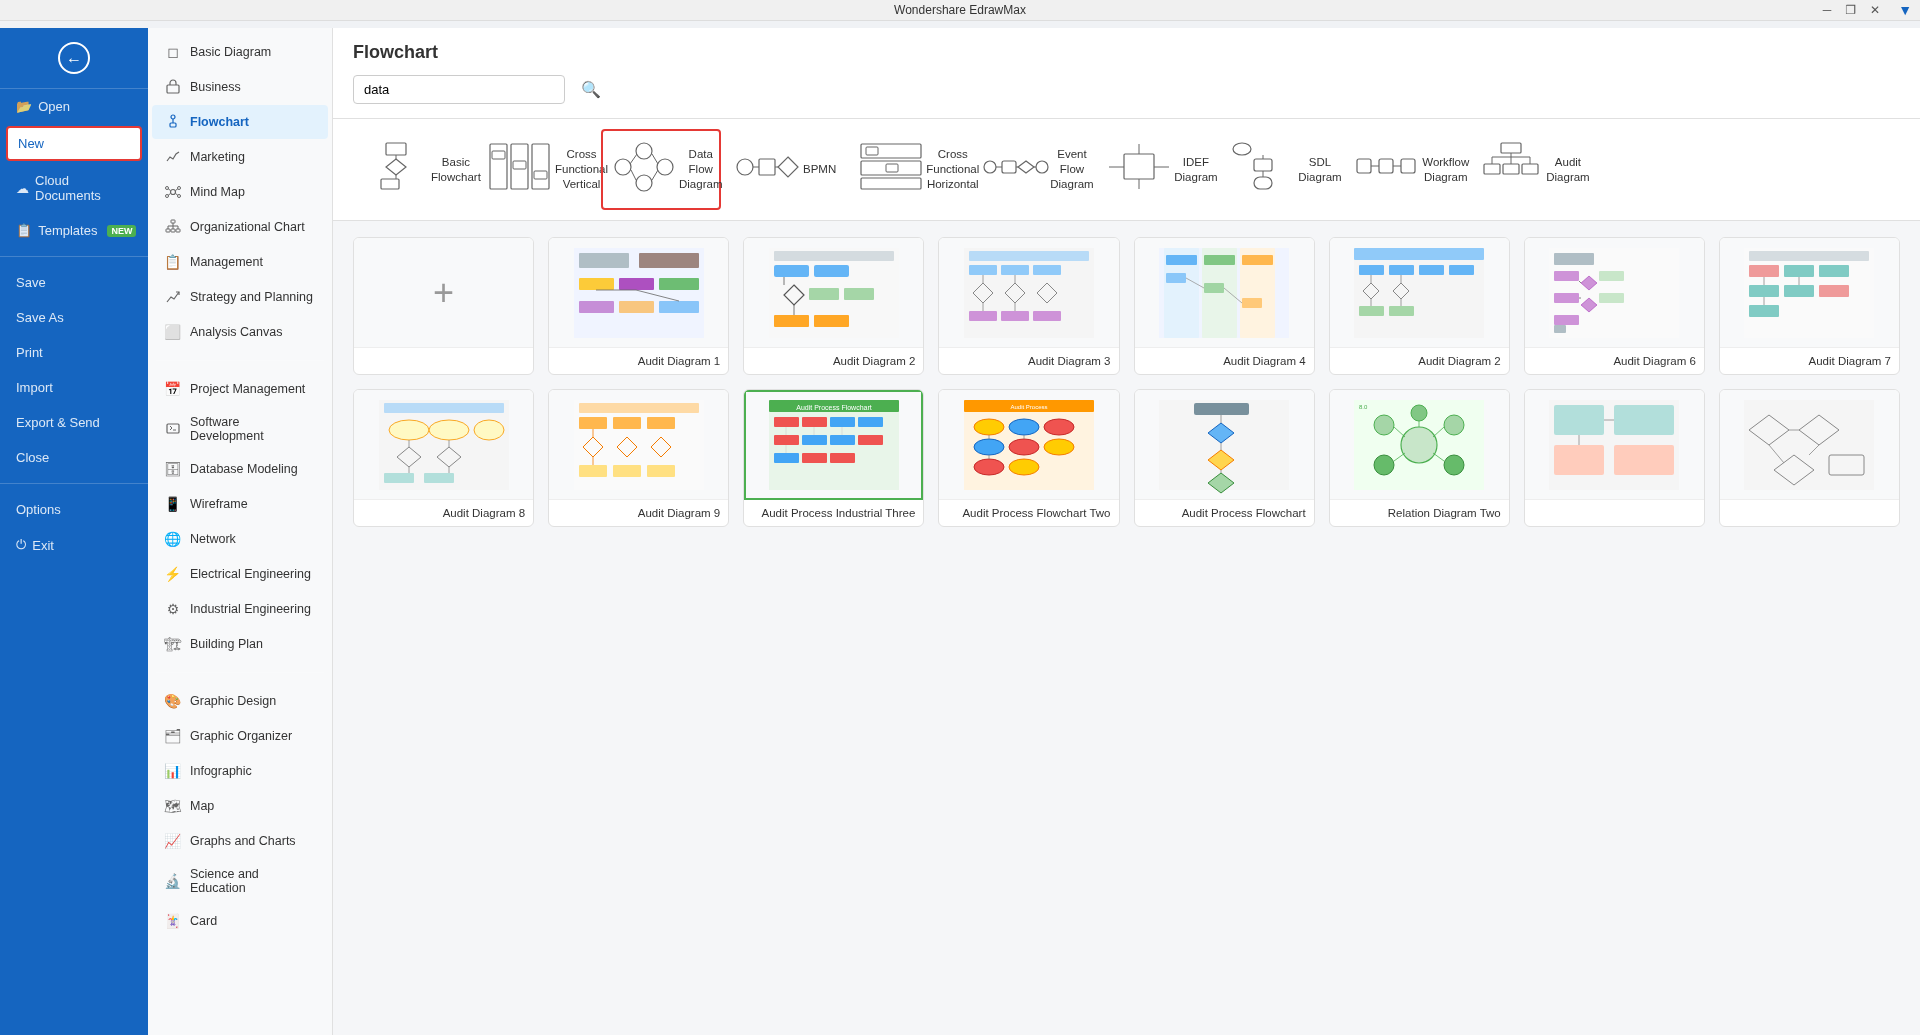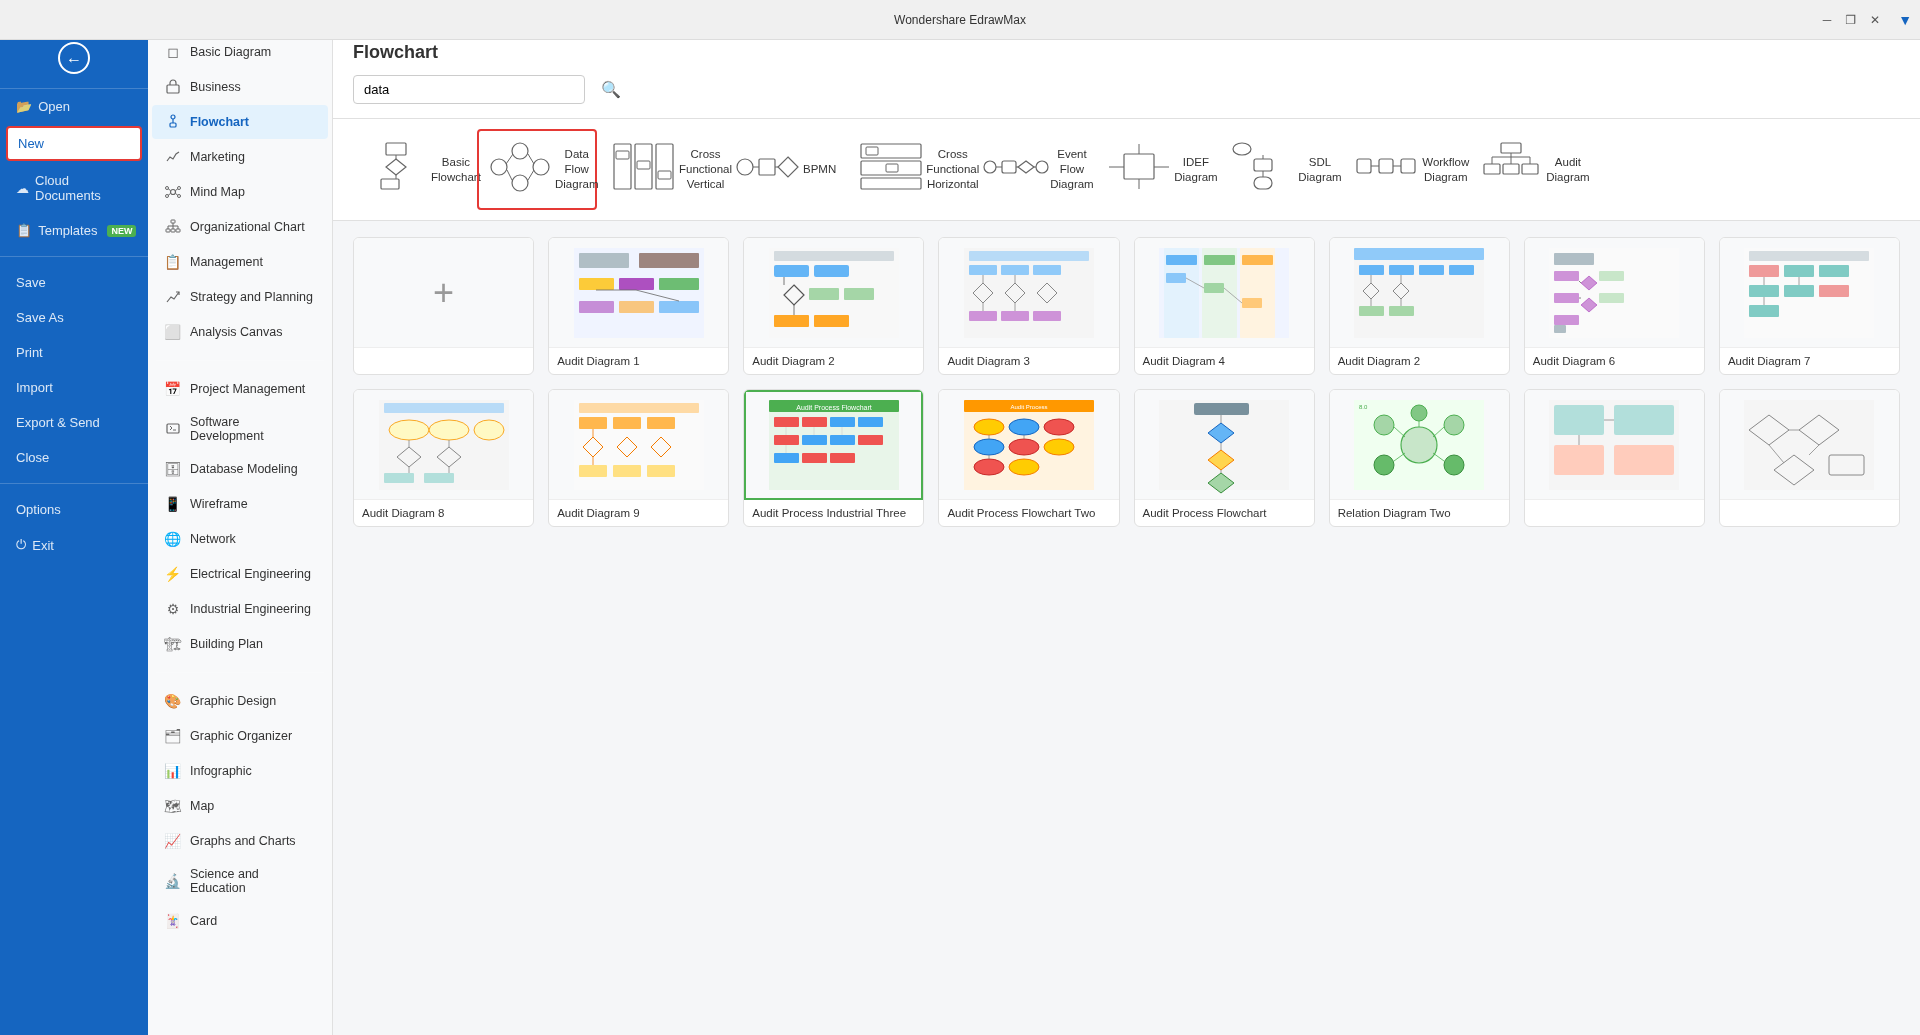--- a/index.html
+++ b/index.html
@@ -103,21 +103,21 @@
       color: #333;
       margin-bottom: 12px;
     }
     .search-bar {
       display: flex;
       align-items: center;
       gap: 8px;
       margin-bottom: 14px;
     }
     .search-input {
-      width: 232px;
+      width: 212px;
       padding: 6px 10px;
       border: 1px solid #ccc;
       border-radius: 4px;
       font-size: 13px;
       outline: none;
     }
     .search-btn {
       background: none;
       border: none;
       cursor: pointer;
@@ -188,28 +188,28 @@
       overflow: hidden;
     }
     .template-card-add {
       font-size: 36px;
       color: #999;
     }
     .template-card-label {
       padding: 7px 8px;
       font-size: 11.5px;
       color: #333;
-      text-align: left;
+      text-align: right;
     }
 
     
     .titlebar {
       position: fixed;
       top: 0; left: 0; right: 0;
-      height: 40px;
+      height: 21px;
       background: #f0f0f0;
       display: flex;
       align-items: center;
       justify-content: center;
       font-size: 12px;
       color: #333;
       z-index: 999;
       border-bottom: 1px solid #ddd;
     }
     .titlebar-controls {
@@ -475,48 +475,48 @@
           <rect x="25" y="4" width="20" height="12" rx="1" fill="none" stroke="#666" stroke-width="1.2"></rect>
           <polygon points="35,20 45,28 35,36 25,28" fill="none" stroke="#666" stroke-width="1.2"></polygon>
           <rect x="20" y="40" width="18" height="10" rx="1" fill="none" stroke="#666" stroke-width="1.2"></rect>
           <line x1="35" y1="16" x2="35" y2="20" stroke="#666" stroke-width="1"></line>
           <line x1="35" y1="36" x2="35" y2="40" stroke="#666" stroke-width="1"></line>
         </svg>
       </div>
       <div class="template-type-label">Basic Flowchart</div>
     </div>
 
+    <div class="template-type-card">
+      <div class="template-type-icon">
+        <svg width="70" height="55" viewBox="0 0 70 55">
+          <rect x="5" y="5" width="17" height="45" rx="1" fill="none" stroke="#666" stroke-width="1.2"></rect>
+          <rect x="26" y="5" width="17" height="45" rx="1" fill="none" stroke="#666" stroke-width="1.2"></rect>
+          <rect x="47" y="5" width="17" height="45" rx="1" fill="none" stroke="#666" stroke-width="1.2"></rect>
+          <rect x="7" y="12" width="13" height="8" rx="1" fill="none" stroke="#666" stroke-width="1"></rect>
+          <rect x="28" y="22" width="13" height="8" rx="1" fill="none" stroke="#666" stroke-width="1"></rect>
+          <rect x="49" y="32" width="13" height="8" rx="1" fill="none" stroke="#666" stroke-width="1"></rect>
+        </svg>
+      </div>
+      <div class="template-type-label">Cross Functional Vertical</div>
+    </div>
+
     <div class="template-type-card selected">
       <div class="template-type-icon">
         <svg width="70" height="55" viewBox="0 0 70 55">
           <circle cx="14" cy="28" r="8" fill="none" stroke="#666" stroke-width="1.2"></circle>
           <circle cx="35" cy="12" r="8" fill="none" stroke="#666" stroke-width="1.2"></circle>
           <circle cx="56" cy="28" r="8" fill="none" stroke="#666" stroke-width="1.2"></circle>
           <circle cx="35" cy="44" r="8" fill="none" stroke="#666" stroke-width="1.2"></circle>
           <line x1="21" y1="25" x2="28" y2="15" stroke="#666" stroke-width="1"></line>
           <line x1="43" y1="15" x2="49" y2="25" stroke="#666" stroke-width="1"></line>
           <line x1="49" y1="31" x2="43" y2="41" stroke="#666" stroke-width="1"></line>
           <line x1="27" y1="41" x2="22" y2="31" stroke="#666" stroke-width="1"></line>
         </svg>
       </div>
       <div class="template-type-label">Data Flow Diagram</div>
-    </div>
-
-    <div class="template-type-card">
-      <div class="template-type-icon">
-        <svg width="70" height="55" viewBox="0 0 70 55">
-          <rect x="5" y="5" width="17" height="45" rx="1" fill="none" stroke="#666" stroke-width="1.2"></rect>
-          <rect x="26" y="5" width="17" height="45" rx="1" fill="none" stroke="#666" stroke-width="1.2"></rect>
-          <rect x="47" y="5" width="17" height="45" rx="1" fill="none" stroke="#666" stroke-width="1.2"></rect>
-          <rect x="7" y="12" width="13" height="8" rx="1" fill="none" stroke="#666" stroke-width="1"></rect>
-          <rect x="28" y="22" width="13" height="8" rx="1" fill="none" stroke="#666" stroke-width="1"></rect>
-          <rect x="49" y="32" width="13" height="8" rx="1" fill="none" stroke="#666" stroke-width="1"></rect>
-        </svg>
-      </div>
-      <div class="template-type-label">Cross Functional Vertical</div>
     </div>
 
     <div class="template-type-card">
       <div class="template-type-icon">
         <svg width="70" height="55" viewBox="0 0 70 55">
           <circle cx="12" cy="28" r="8" fill="none" stroke="#666" stroke-width="1.2"></circle>
           <rect x="26" y="20" width="16" height="16" rx="1" fill="none" stroke="#666" stroke-width="1.2"></rect>
           <polygon points="55,18 65,28 55,38 45,28" fill="none" stroke="#666" stroke-width="1.2"></polygon>
           <line x1="20" y1="28" x2="26" y2="28" stroke="#666" stroke-width="1"></line>
           <line x1="42" y1="28" x2="45" y2="28" stroke="#666" stroke-width="1"></line>

